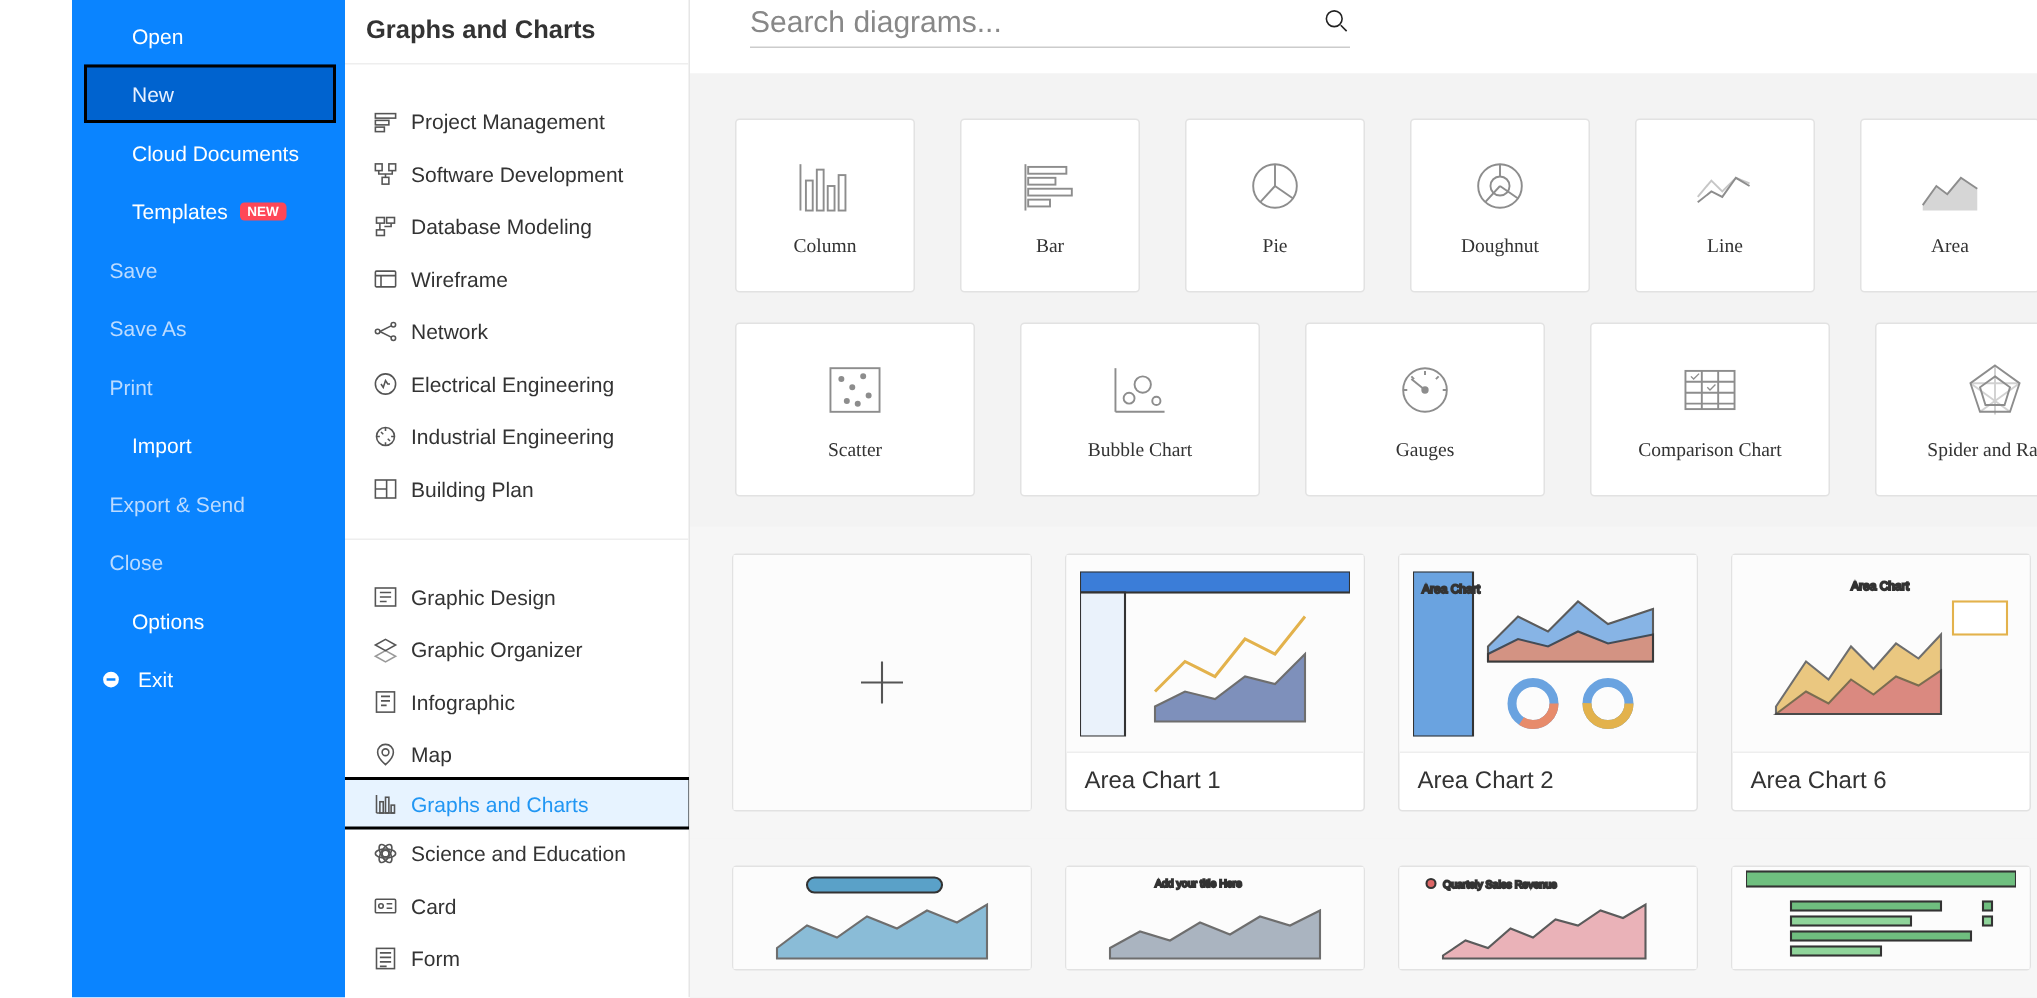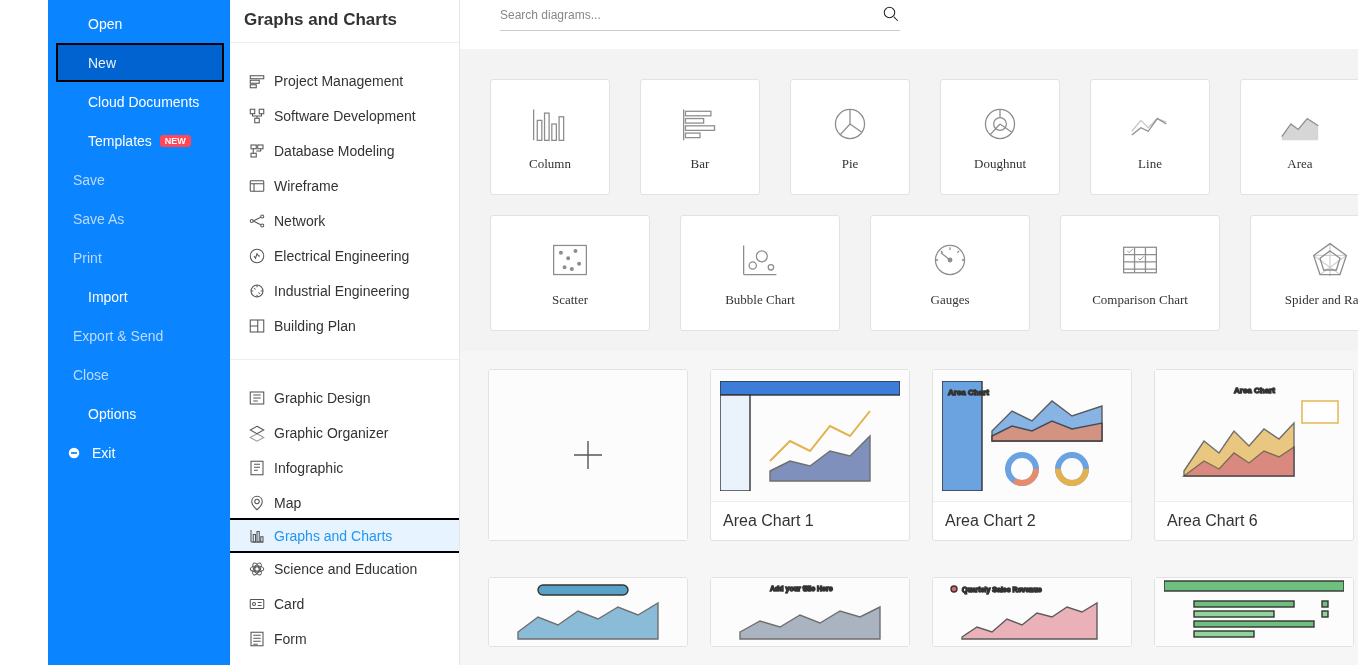--- a/index.html
+++ b/index.html
@@ -21,35 +21,35 @@
   .catgroup { padding: 20px 0 16px 0; border-bottom: 1px solid #eee; }
   .catgroup:last-child { border-bottom: none; }
   .cat-item { display: flex; align-items: center; height: 35px; padding-left: 18px; cursor: pointer; font-size: 14px; color: #333; }
   .cat-item .caticon { width: 26px; display: inline-flex; justify-content: flex-start; color: #555; }
   .cat-item.active { color: #2196f3; background: #e7f3ff; border: 2px solid #000; margin: -2px; z-index: 2; position: relative; }
 
   
   .main { flex: 1; display: flex; flex-direction: column; background: #f3f3f3; overflow-y: auto; }
   .topbar { background: #fff; height: 58px; display: flex; align-items: center; padding: 0 20px 0 40px; }
   .search { flex: 0 0 400px; border-bottom: 1px solid #ccc; display: flex; align-items: center; padding-bottom: 4px; margin-top: -14px; }
-  .search input { border: none; outline: none; flex: 1; font-size: 12px; color: #333; background: transparent; }
+  .search input { border: none; outline: none; flex: 1; font-size: 20px; color: #333; background: transparent; }
   .search input::placeholder { color: #888; }
   .search .sicon { color: #222; }
 
   .typegrid { display: grid; grid-template-columns: repeat(6, 120px); gap: 30px; padding: 30px 30px 20px 30px; background: #f3f3f3; font-family: Liberation Serif, serif; }
   .typecard { background: #fff; border: 1px solid #e2e2e2; border-radius: 3px; width: 120px; height: 116px; display: flex; flex-direction: column; align-items: center; justify-content: center; cursor: pointer; }
   .typecard .ticon { width: 48px; height: 44px; display: flex; align-items: center; justify-content: center; color: #8d8d8d; margin-bottom: 10px; }
   .typecard .tlabel { font-size: 13px; color: #333; text-align: center; }
 
   .typegrid.row2 { grid-template-columns: repeat(5, 160px); gap: 30px; padding-top: 0; }
   .typegrid.row2 .typecard { width: 160px; height: 116px; }
 
   .tmplgrid { display: grid; grid-template-columns: repeat(4, 200px); gap: 22px; padding: 18px 28px; background: #f6f6f6; }
   .tmplcard { background: #fff; border: 1px solid #e2e2e2; border-radius: 3px; width: 200px; display: flex; flex-direction: column; cursor: pointer; }
-  .tmplcard .thumb { height: 132px; background: #fcfcfc; display: flex; align-items: center; justify-content: center; border-bottom: 1px solid #eee; overflow: hidden; font-weight: bold; }
+  .tmplcard .thumb { height: 132px; background: #fcfcfc; display: flex; align-items: center; justify-content: center; border-bottom: 1px solid #eee; overflow: hidden; }
   .tmplcard .caption { padding: 10px 12px; font-size: 16px; color: #333; }
   .newcard .thumb { font-size: 40px; color: #555; font-weight: 300; border-bottom: none; height: 170px;}
 
   svg { stroke: currentColor; fill: none; stroke-width: 1.4; }
 </style>
 </head>
 <body>
 
 <div class="app">
 

